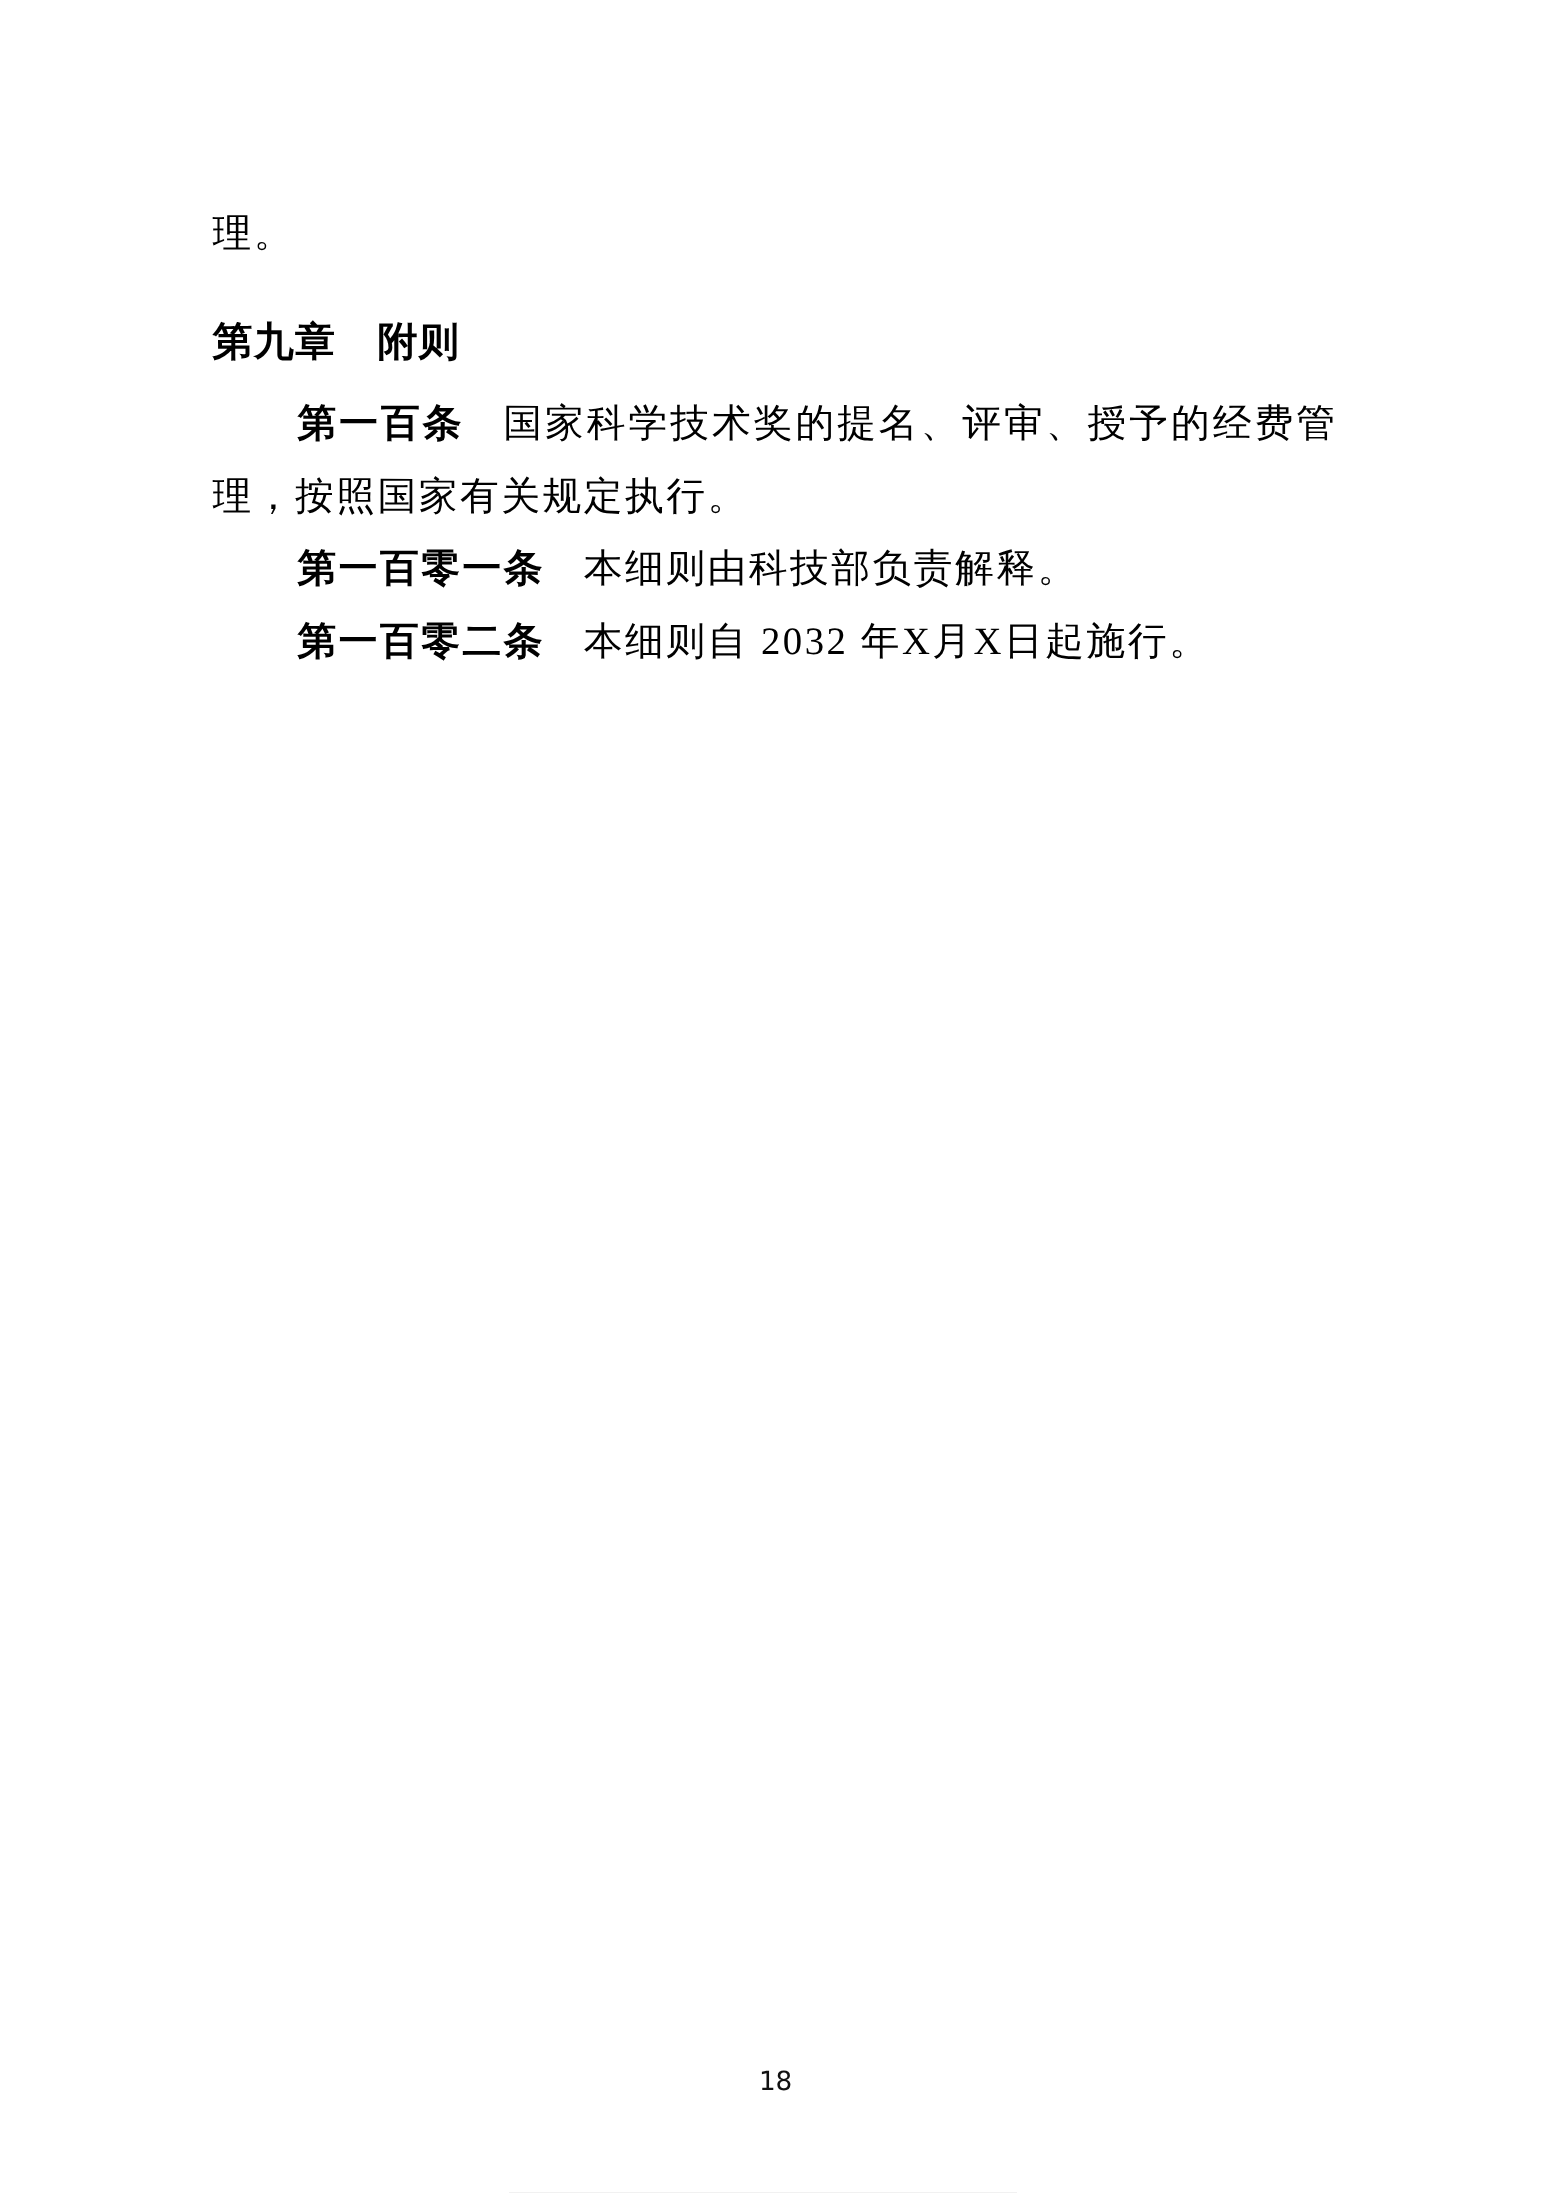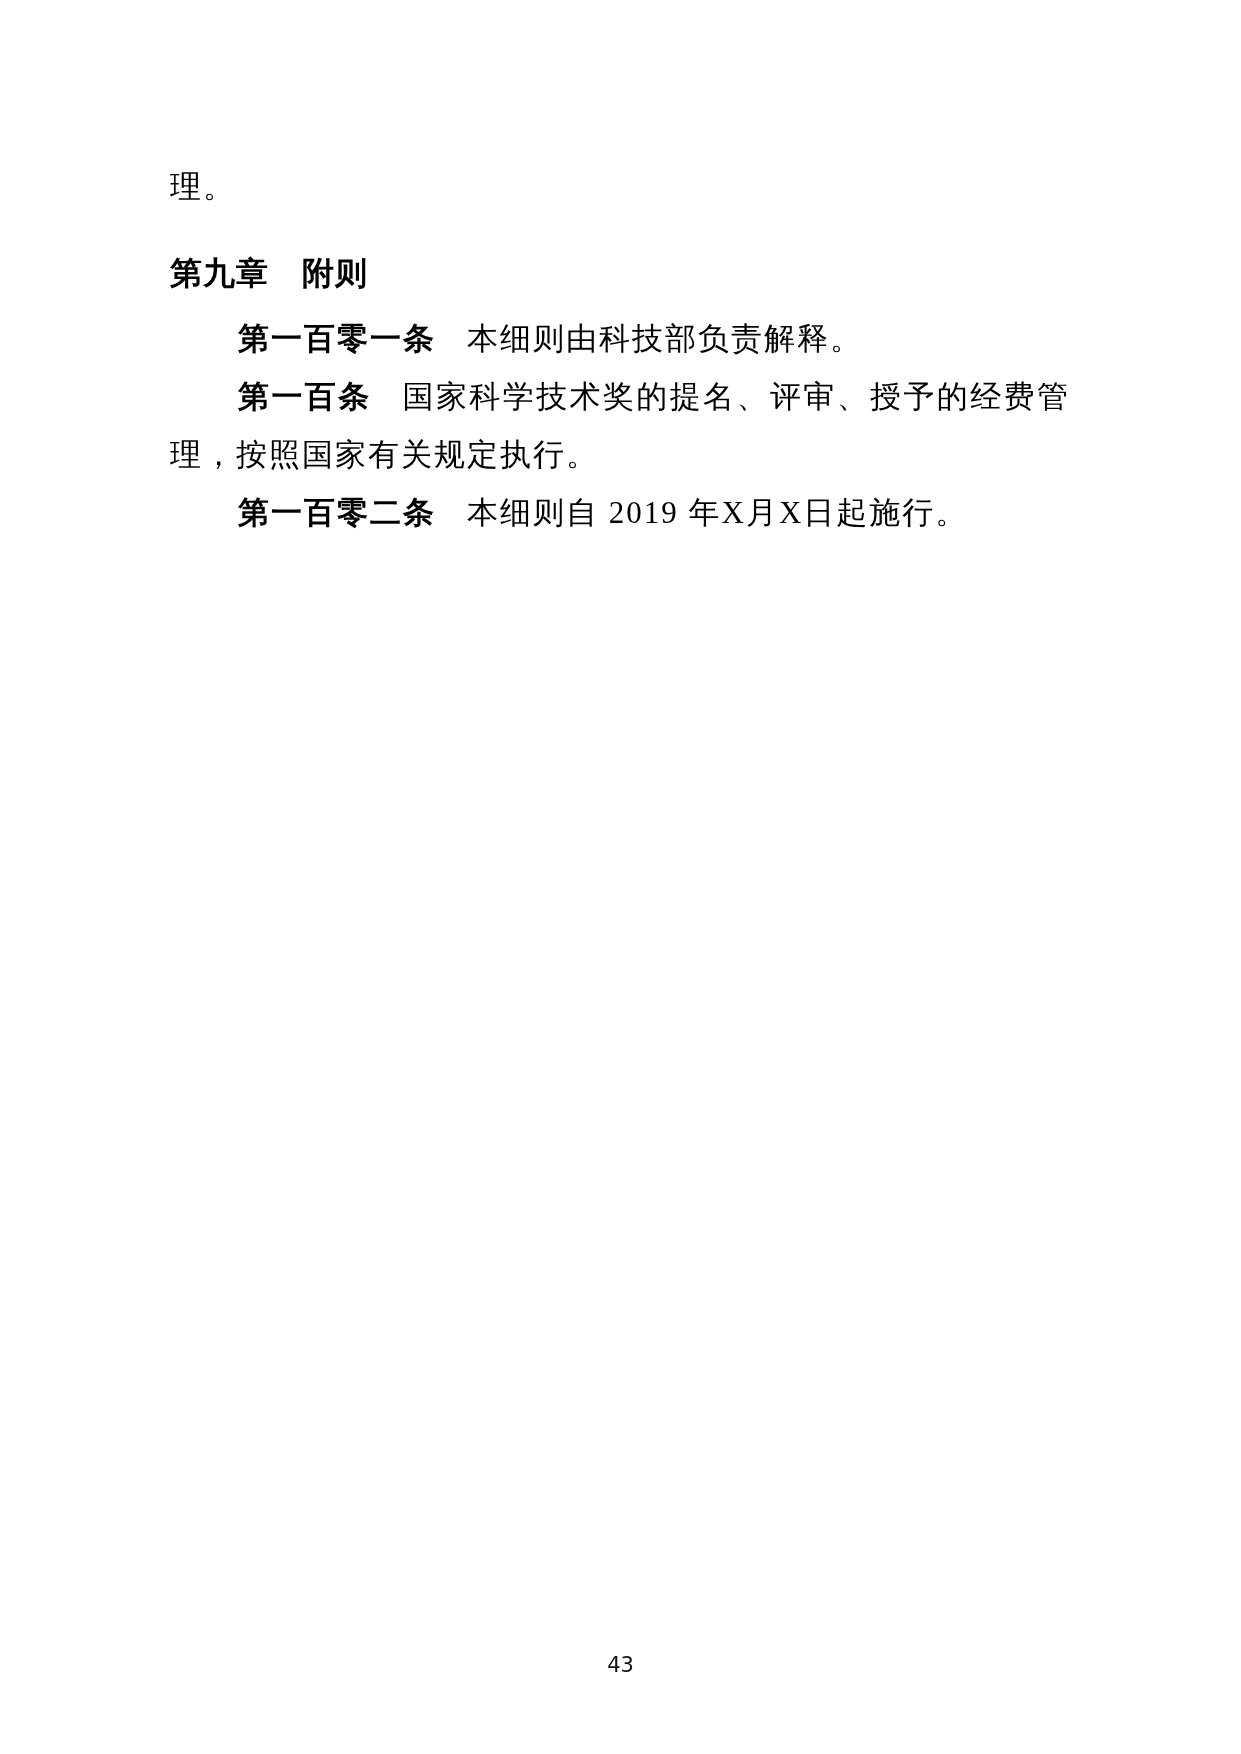--- a/index.html
+++ b/index.html
@@ -66,29 +66,29 @@
 <body>
 
 <div class="page">
   <div class="content">
 
     <p class="para continuation">理。</p>
 
     <h2 class="chapter-heading">第九章　附则</h2>
 
     <p class="para article">
+      <span class="article-number">第一百条</span><span class="article-body">国家科学技术奖的提名、评审、授予的经费管理，按照国家有关规定执行。</span>
+    </p>
+
+    <p class="para article">
       <span class="article-number">第一百零一条</span><span class="article-body">本细则由科技部负责解释。</span>
     </p>
 
     <p class="para article">
-      <span class="article-number">第一百条</span><span class="article-body">国家科学技术奖的提名、评审、授予的经费管理，按照国家有关规定执行。</span>
-    </p>
-
-    <p class="para article">
-      <span class="article-number">第一百零二条</span><span class="article-body">本细则自 2019 年X月X日起施行。</span>
+      <span class="article-number">第一百零二条</span><span class="article-body">本细则自 2032 年X月X日起施行。</span>
     </p>
 
   </div>
 
   <div class="page-footer">
-    <span>43</span>
+    <span>18</span>
   </div>
 </div>
 
 </body></html>

